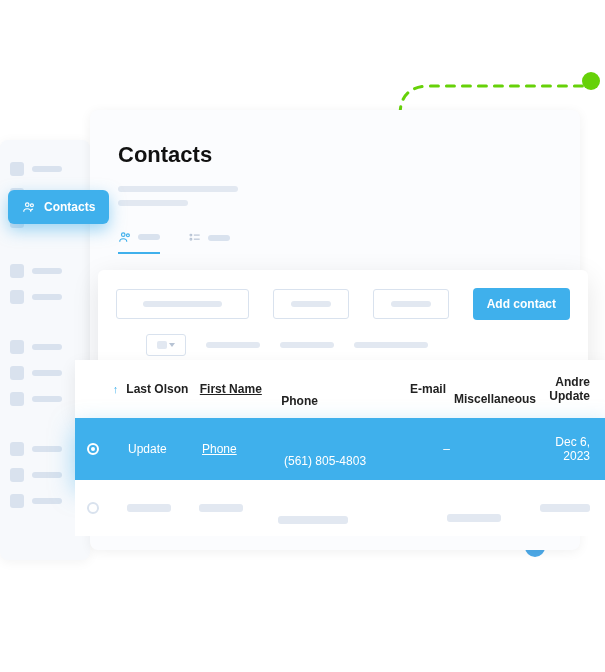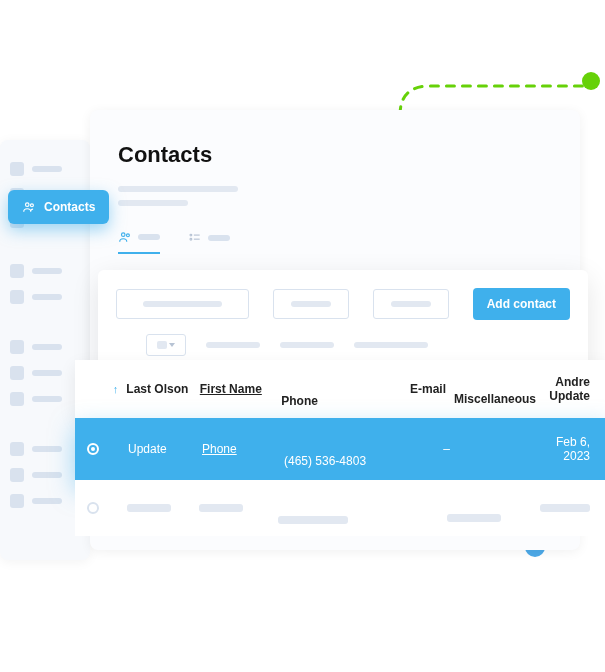--- a/index.html
+++ b/index.html
@@ -197,24 +197,24 @@
   </div>
   <div class="table-row">
     <div class="col-radio">
         <div class="radio">
           <div class="radio-inner"></div>
         </div>
       </div>
     <span style="width:11px"></span>
     <div class="col col-last">Update</div>
     <div class="col col-first">Phone</div>
-    <div class="col col-phone">(465) 536-4803</div>
+    <div class="col col-phone">(561) 805-4803</div>
     <div class="col col-email">–</div>
     <div class="col col-misc"></div>
-    <div class="col col-update">Feb 6, 2023</div>
+    <div class="col col-update">Dec 6, 2023</div>
   </div>
   <div class="table-row2">
     <div class="col-radio">
         <div class="radio2"></div>
       </div>
     <span style="width:11px"></span>
     <div class="col col-last">
         <div class="cell-ph" style="width:44px"></div>
       </div>
     <div class="col col-first">

